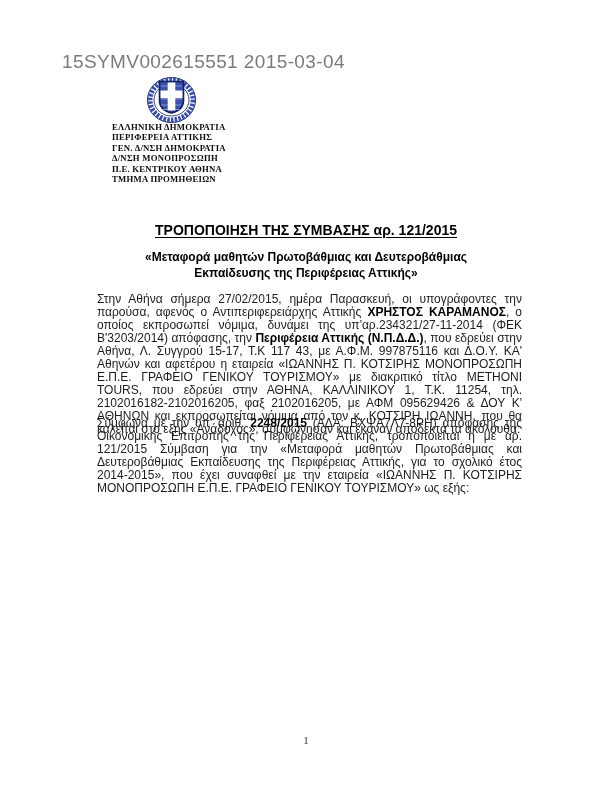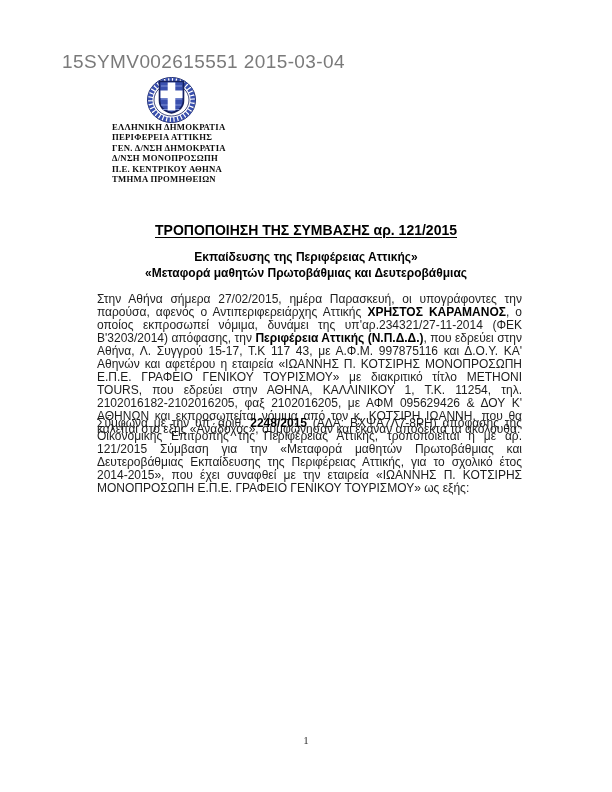--- a/index.html
+++ b/index.html
@@ -79,22 +79,22 @@
     <div>Δ/ΝΣΗ ΜΟΝΟΠΡΟΣΩΠΗ</div>
     <div>Π.Ε. ΚΕΝΤΡΙΚΟΥ ΑΘΗΝΑ</div>
     <div>ΤΜΗΜΑ ΠΡΟΜΗΘΕΙΩΝ</div>
   </div>
 
   <div class="doc-title">
     <span>ΤΡΟΠΟΠΟΙΗΣΗ ΤΗΣ ΣΥΜΒΑΣΗΣ αρ. 121/2015</span>
   </div>
 
   <div class="doc-subtitle">
+    <div>«Μεταφορά μαθητών Πρωτοβάθμιας και Δευτεροβάθμιας</div>
     <div>Εκπαίδευσης της Περιφέρειας Αττικής»</div>
-    <div>«Μεταφορά μαθητών Πρωτοβάθμιας και Δευτεροβάθμιας</div>
   </div>
 
   <div class="para para-1"><span>Στην Αθήνα σήμερα 27/02/2015, ημέρα Παρασκευή, οι υπογράφοντες την παρούσα, αφενός ο Αντιπεριφερειάρχης Αττικής </span><b>ΧΡΗΣΤΟΣ ΚΑΡΑΜΑΝΟΣ</b><span>, ο οποίος  εκπροσωπεί νόμιμα, δυνάμει της υπ'αρ.234321/27-11-2014 (ΦΕΚ Β'3203/2014) απόφασης, την </span><b>Περιφέρεια Αττικής (Ν.Π.Δ.Δ.)</b><span>, που εδρεύει στην Αθήνα, Λ. Συγγρού 15-17, Τ.Κ 117 43, με Α.Φ.Μ. 997875116 και Δ.Ο.Υ. ΚΑ' Αθηνών και αφετέρου η εταιρεία «ΙΩΑΝΝΗΣ Π. ΚΟΤΣΙΡΗΣ ΜΟΝΟΠΡΟΣΩΠΗ Ε.Π.Ε. ΓΡΑΦΕΙΟ ΓΕΝΙΚΟΥ ΤΟΥΡΙΣΜΟΥ» με διακριτικό τίτλο METHONI TOURS,  που εδρεύει στην ΑΘΗΝΑ, ΚΑΛΛΙΝΙΚΟΥ 1, Τ.Κ. 11254, τηλ. 2102016182-2102016205, φαξ 2102016205, με ΑΦΜ 095629426 &amp; ΔΟΥ Κ' ΑΘΗΝΩΝ και εκπροσωπείται νόμιμα από τον  κ. ΚΟΤΣΙΡΗ ΙΩΑΝΝΗ, που θα καλείται στο εξής «Ανάδοχος», συμφώνησαν και έκαναν αποδεκτά τα ακόλουθα:</span></div>
 
   <div class="para para-2"><span>Σύμφωνα με την υπ' αριθ. </span><b>2248/2015</b><span> (ΑΔΑ: ΒΧΨΑ7Λ7-8ΡΗ) απόφασης της Οικονομικής Επιτροπής της Περιφέρειας Αττικής, τροποποιείται η με αρ. 121/2015 Σύμβαση για την «Μεταφορά μαθητών Πρωτοβάθμιας και Δευτεροβάθμιας Εκπαίδευσης της Περιφέρειας Αττικής, για το σχολικό έτος 2014-2015», που έχει συναφθεί με την εταιρεία «ΙΩΑΝΝΗΣ Π. ΚΟΤΣΙΡΗΣ ΜΟΝΟΠΡΟΣΩΠΗ Ε.Π.Ε. ΓΡΑΦΕΙΟ ΓΕΝΙΚΟΥ ΤΟΥΡΙΣΜΟΥ» ως εξής:</span></div>
 
   <div class="page-number">1</div>
 
 </div>
 

